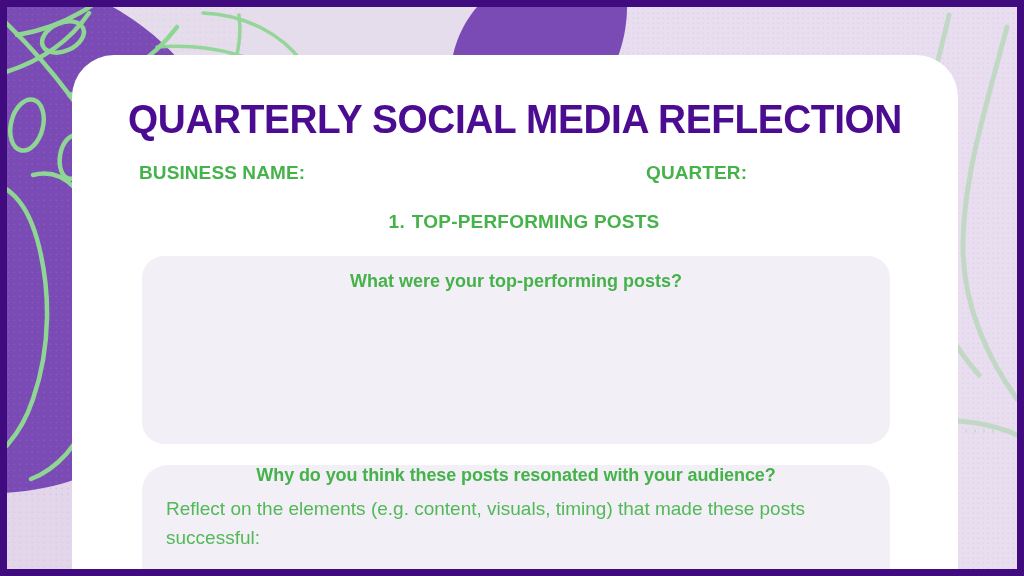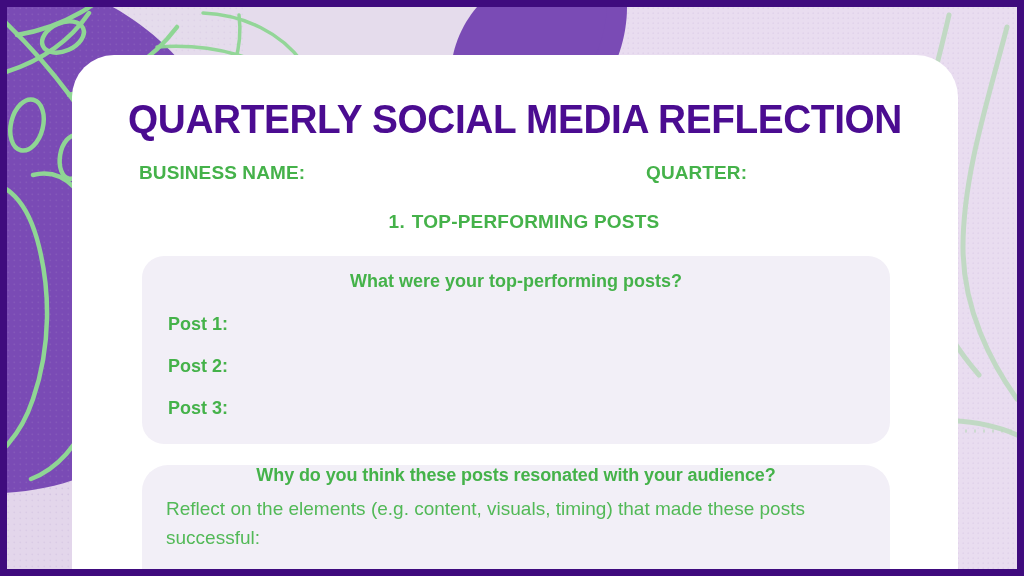--- a/index.html
+++ b/index.html
@@ -227,25 +227,20 @@
       <div class="meta-label business">BUSINESS NAME:</div>
       <div class="meta-label quarter">QUARTER:</div>
     </div>
 
     <div class="section-heading">
       <span class="num">1.</span><span>TOP-PERFORMING POSTS</span>
     </div>
 
     <div class="card" id="card-posts">
       <div class="card-question">What were your top-performing posts?</div>
-      <div class="post-list">
-        <div class="post-item">Post 1:</div>
-        <div class="post-item">Post 2:</div>
-        <div class="post-item">Post 3:</div>
-      </div>
     </div>
 
     <div class="card" id="card-resonated">
       <div class="card-question">Why do you think these posts resonated with your audience?</div>
       <div class="card-note">Reflect on the elements (e.g. content, visuals, timing) that made these posts successful:</div>
     </div>
 
   </div>
 </div>
 

